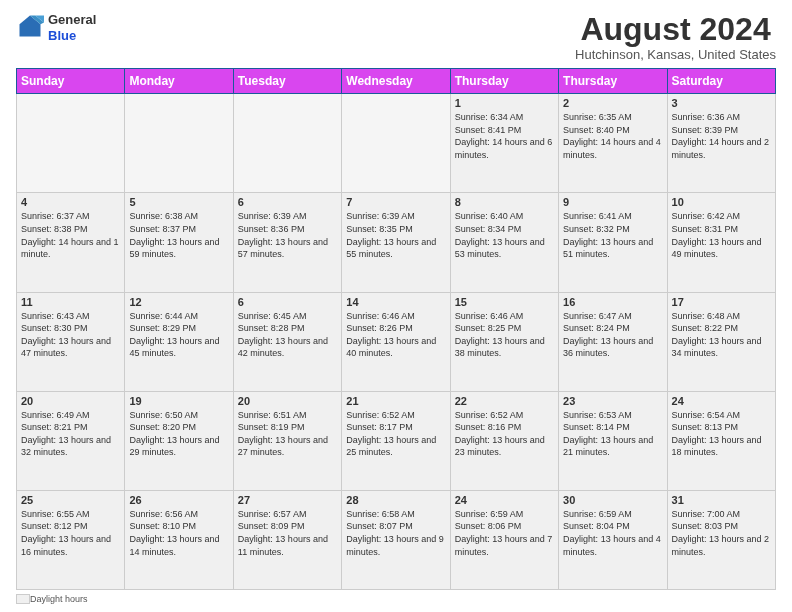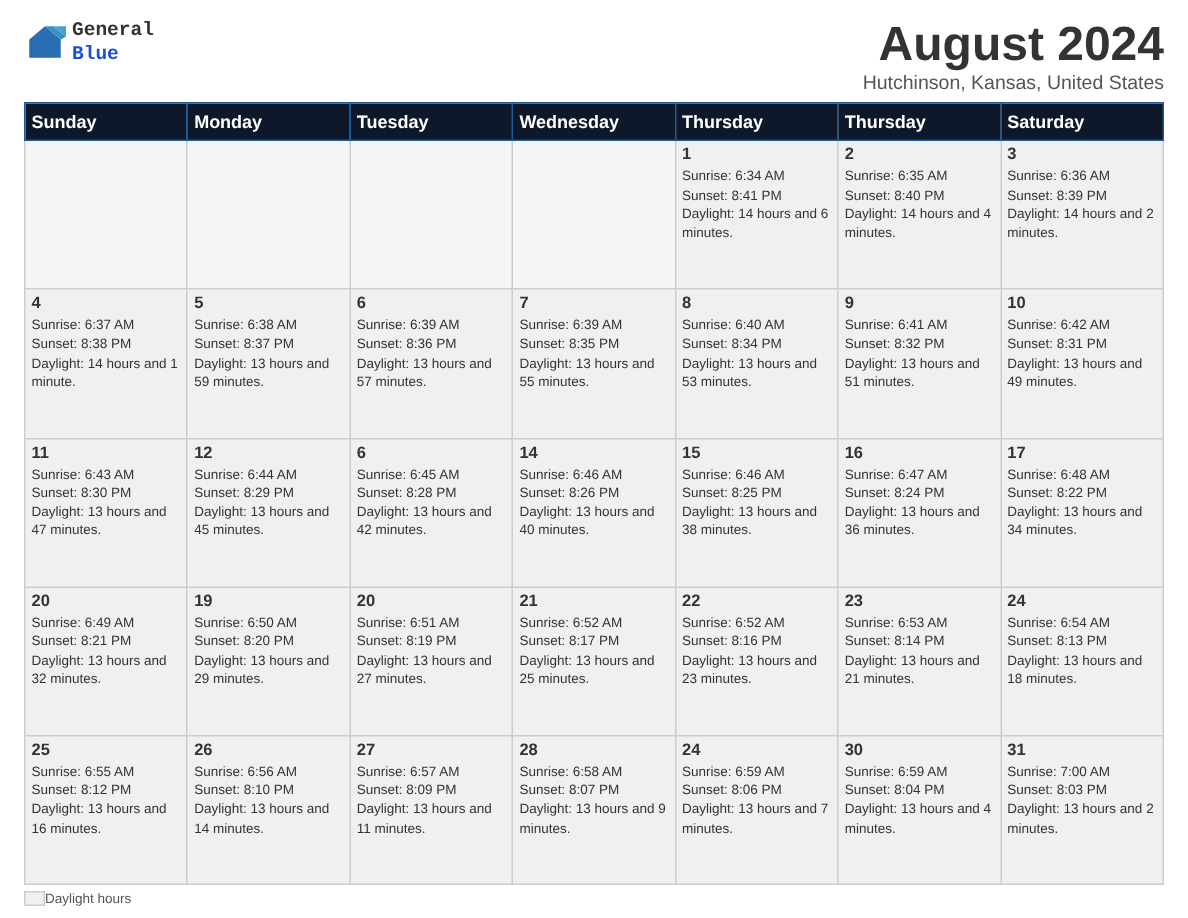--- a/index.html
+++ b/index.html
@@ -18,58 +18,56 @@
       flex-direction: column;
     }
     .header {
       display: flex;
       justify-content: space-between;
       align-items: flex-start;
       margin-bottom: 6px;
     }
     .logo {
       display: flex;
-      align-items: center;
       gap: 4px;
-      font-family: Liberation Mono, monospace;
     }
     .logo-text {
       font-size: 13px;
       font-weight: bold;
       color: #333;
       line-height: 1.2;
     }
     .logo-text .general { display: block; }
     .logo-text .blue { display: block; color: #1d4ed8; }
     .logo-icon {
       width: 28px;
       height: 28px;
     }
     .title-block {
-      text-align: right;
+      text-align: center;
     }
     .month-title {
       font-size: 32px;
       font-weight: bold;
       color: #333;
       line-height: 1.1;
     }
     .location {
       font-size: 13px;
       color: #555;
     }
     .calendar {
       flex: 1;
       border: 1px solid #ccc;
       border-collapse: collapse;
       width: 100%;
       table-layout: fixed;
     }
     .calendar th {
-      background: #0f172a;
+      background: #d946ef;
       color: #fff;
       font-size: 12px;
       font-weight: bold;
       padding: 5px 4px;
       text-align: left;
       border: 1px solid #1a5a9a;
     }
     .calendar td {
       border: 1px solid #ccc;
       vertical-align: top;

